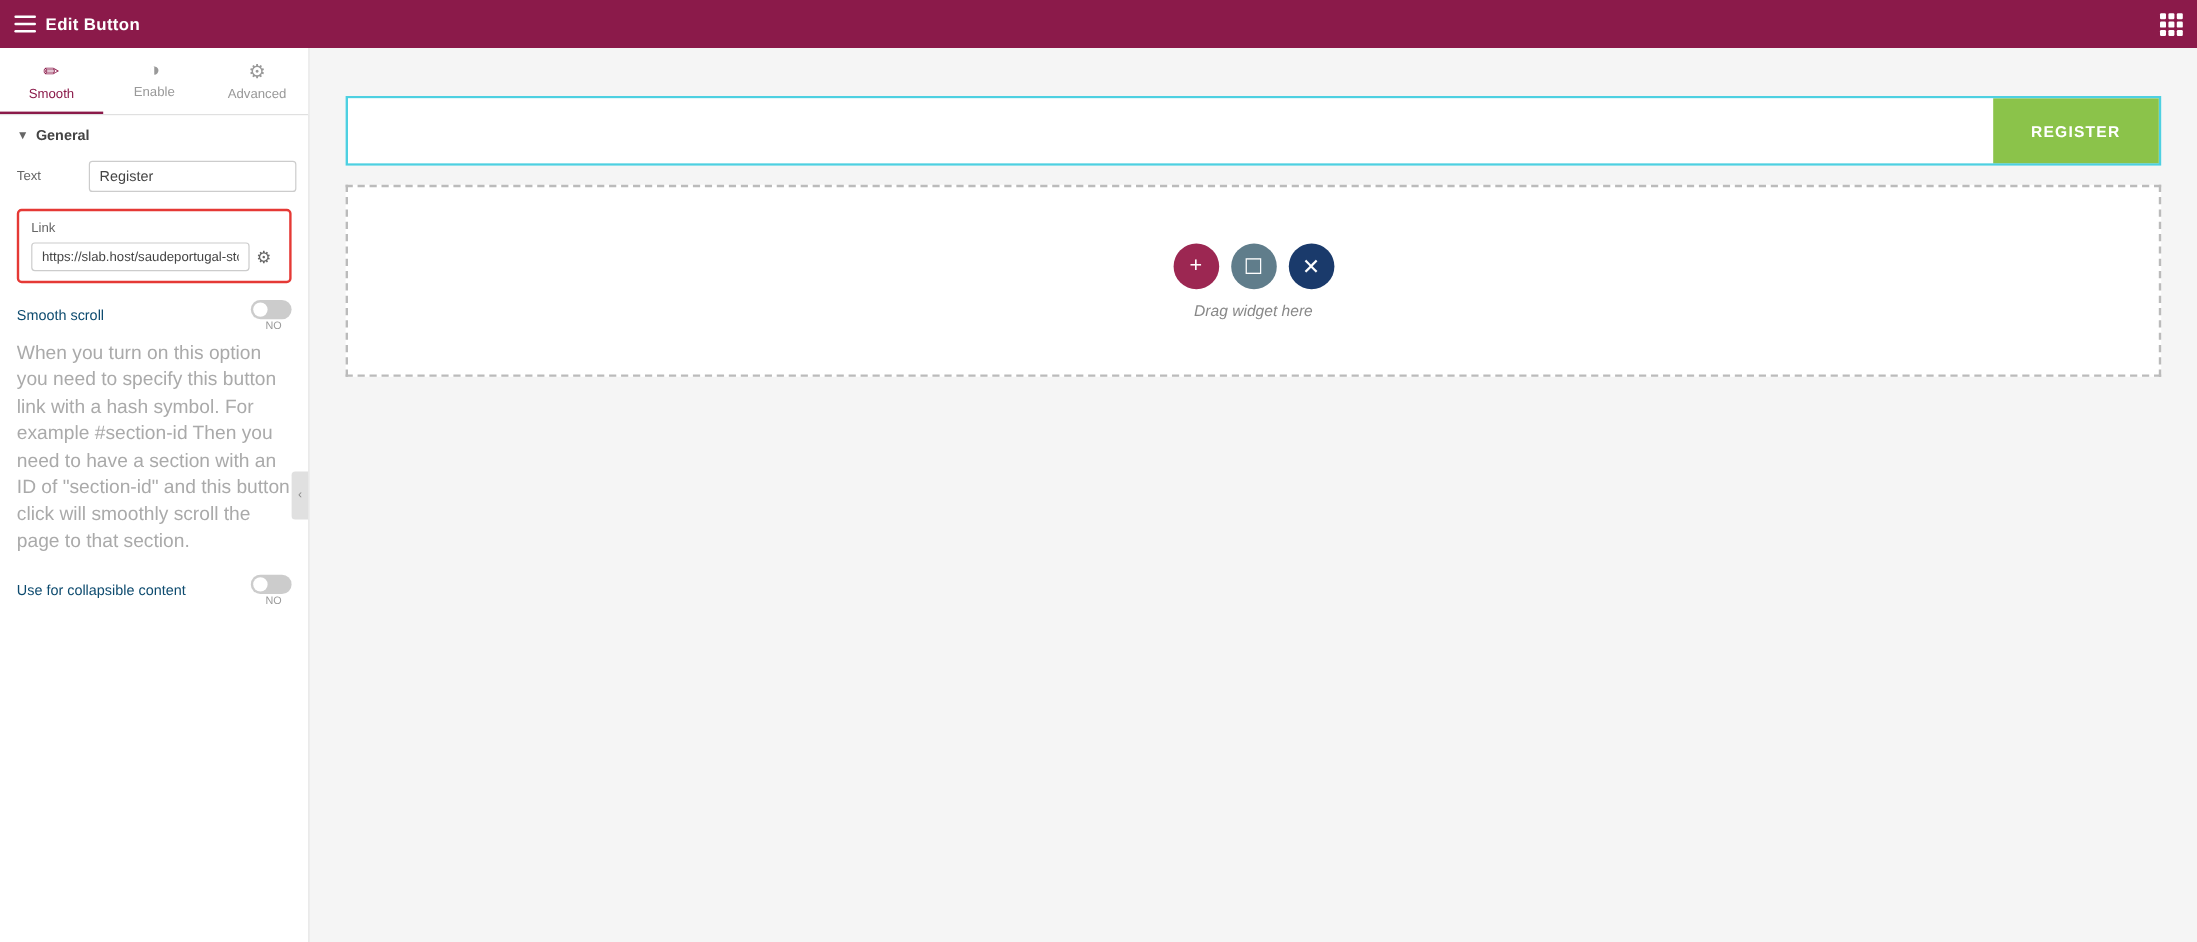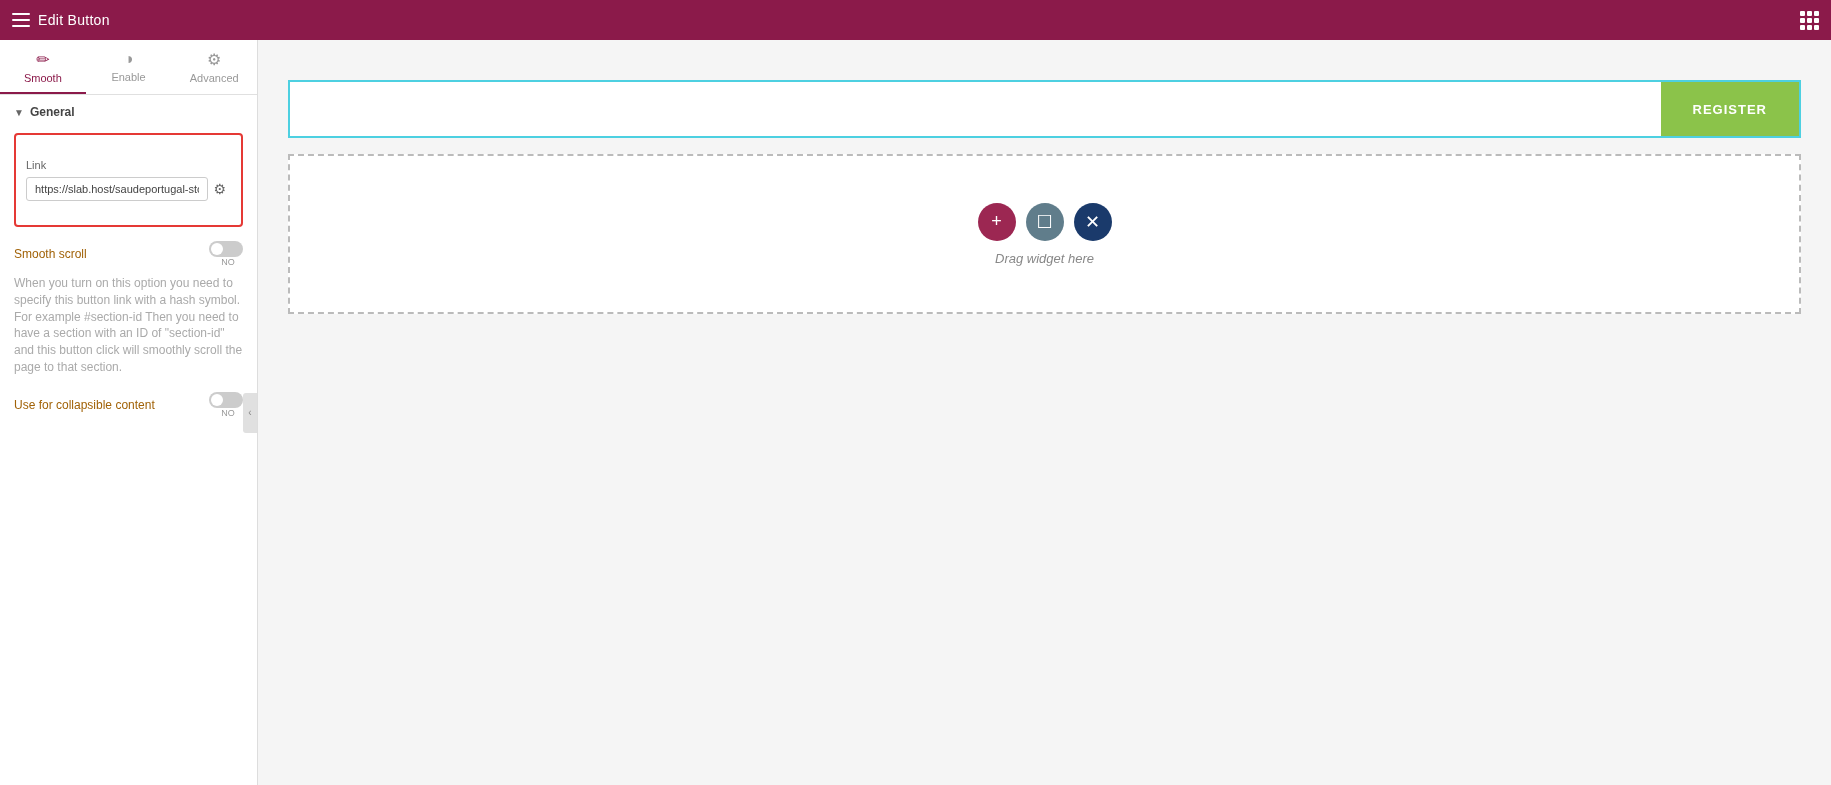--- a/index.html
+++ b/index.html
@@ -11,21 +11,21 @@
       color: white;
       height: 40px;
       display: flex;
       align-items: center;
       justify-content: space-between;
       padding: 0 12px;
       flex-shrink: 0;
     }
     .top-header .title {
       font-size: 14px;
-      font-weight: 400;
+      font-weight: 700;
       letter-spacing: 0.3px;
     }
     .top-header .header-left, .top-header .header-right {
       display: flex;
       align-items: center;
     }
     .hamburger-icon {
       width: 18px;
       height: 14px;
       display: flex;
@@ -137,21 +137,21 @@
       font-size: 12px;
       color: #444;
       flex: 1;
       outline: none;
     }
 
     
     .link-field-container {
       border: 2px solid #e53935;
       border-radius: 4px;
-      padding: 24px 10px;
+      padding: 8px 10px;
       margin-bottom: 14px;
     }
     .link-label {
       font-size: 11px;
       color: #666;
       margin-bottom: 6px;
     }
     .link-input-row {
       display: flex;
       align-items: center;
@@ -176,21 +176,21 @@
 
     
     .toggle-row {
       display: flex;
       align-items: center;
       justify-content: space-between;
       margin-bottom: 8px;
     }
     .toggle-label {
       font-size: 12px;
-      color: #a16207;
+      color: #0c4a6e;
     }
     .toggle {
       display: flex;
       align-items: center;
       flex-direction: column;
     }
     .toggle-switch {
       width: 34px;
       height: 16px;
       background: #ccc;
@@ -209,21 +209,21 @@
       left: 2px;
       transition: left 0.2s;
     }
     .toggle-no {
       font-size: 9px;
       color: #999;
       margin-left: 4px;
     }
 
     .helper-text {
-      font-size: 12px;
+      font-size: 16px;
       color: #aaa;
       line-height: 1.4;
       margin-bottom: 16px;
     }
 
     
     .collapse-handle {
       position: absolute;
       right: 0;
       top: 50%;
@@ -371,20 +371,24 @@
       </div>
     </div>
 
     <div class="panel-content">
 
       <div class="section-header">
         <span class="chevron">▼</span>
         <span>General</span>
       </div>
 
+      <div class="field-row">
+        <span class="field-label">Text</span>
+        <input class="field-input" type="text" value="Register" style="">
+      </div>
 
       <div class="link-field-container">
         <div class="link-label">Link</div>
         <div class="link-input-row">
           <input class="link-input" type="text" value="https://slab.host/saudeportugal-store/reg" style="">
           <button class="link-settings-btn">⚙</button>
         </div>
       </div>
 
       <div class="toggle-row">

